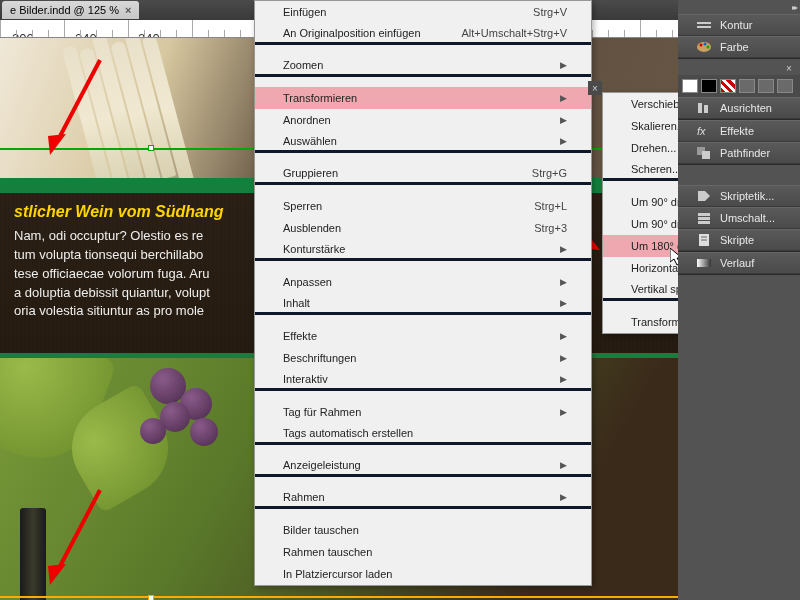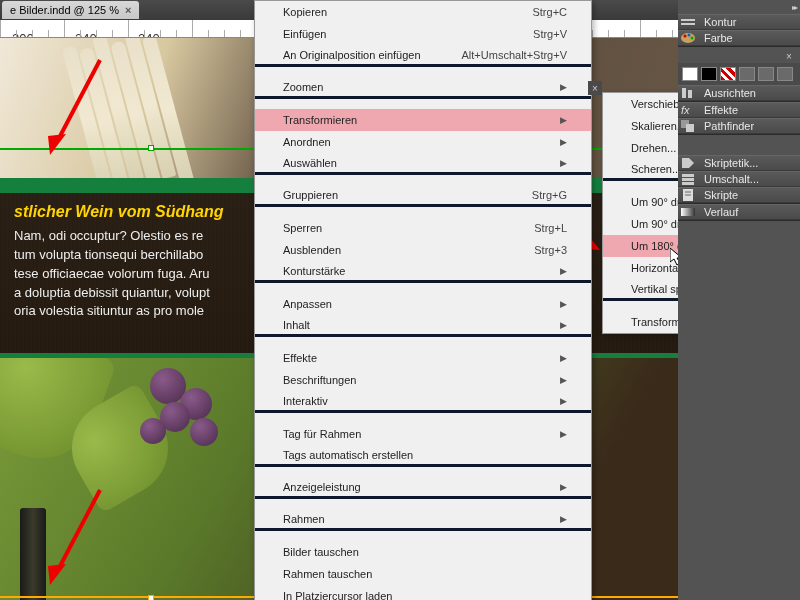--- a/index.html
+++ b/index.html
@@ -46,21 +46,21 @@
 .mi.sep-after{border-bottom:3px solid #0f172a;margin-bottom:10px}
 .mi.hl{background:#f0a8b0}
 .mi .sc{color:#444}
 .mi .arr{color:#555;font-size:9px}
 
 
 .panels{position:absolute;right:0;top:0;width:122px;height:600px;background:#535353}
 .panel-group{background:#535353;border-bottom:1px solid #2a2a2a}
 .panel-tab{background:#535353;height:14px;display:flex;justify-content:flex-end;align-items:center;padding-right:4px}
 .collapse-arrows{color:#ccc;font-size:8px;letter-spacing:-2px}
-.panel-row{display:flex;align-items:center;gap:6px;height:16px;padding:0 2px;background:linear-gradient(#5a5a5a,#4a4a4a);border-top:1px solid #666;border-bottom:1px solid #3a3a3a;color:#e8e8e8;cursor:pointer}
+.panel-row{display:flex;align-items:center;gap:6px;height:22px;padding:0 18px;background:linear-gradient(#5a5a5a,#4a4a4a);border-top:1px solid #666;border-bottom:1px solid #3a3a3a;color:#e8e8e8;cursor:pointer}
 .panel-row .ico{width:18px;height:14px;display:flex;align-items:center;justify-content:flex-start}
 .panel-icons-strip{display:flex;gap:3px;padding:4px;background:#4a4a4a;flex-wrap:wrap}
 .pi{width:16px;height:14px;background:#6a6a6a;border:1px solid #888}
 .panel-close{position:absolute;width:14px;height:14px;color:#ccc;display:flex;align-items:center;justify-content:center;cursor:pointer;font-size:10px}
 
 svg.ico-svg{width:16px;height:14px}
 
 
 .cursor{position:absolute;left:670px;top:248px;pointer-events:none}
 </style>
@@ -169,24 +169,20 @@
   <line class="arrow-line" x1="60" y1="10" x2="18" y2="90"></line>
   <polygon class="arrow-head" points="10,105 26,84 8,86"></polygon>
 </svg>
 <svg class="arrow" style="left:370px;top:100px" width="240" height="160">
   <line class="arrow-line" x1="10" y1="10" x2="215" y2="140"></line>
   <polygon class="arrow-head" points="230,150 206,148 214,130"></polygon>
 </svg>
 
 <div class="menu menu-main" id="menu-main">
     <div class="mi">
-      <span>Kopieren</span>
-      <span class="sc">Strg+C</span>
-    </div>
-    <div class="mi">
       <span>Einfügen</span>
       <span class="sc">Strg+V</span>
     </div>
     <div class="mi sep-after">
       <span>An Originalposition einfügen</span>
       <span class="sc">Alt+Umschalt+Strg+V</span>
     </div>
     <div class="mi sep-after">
       <span>Zoomen</span>
       <span class="arr">▶</span>

